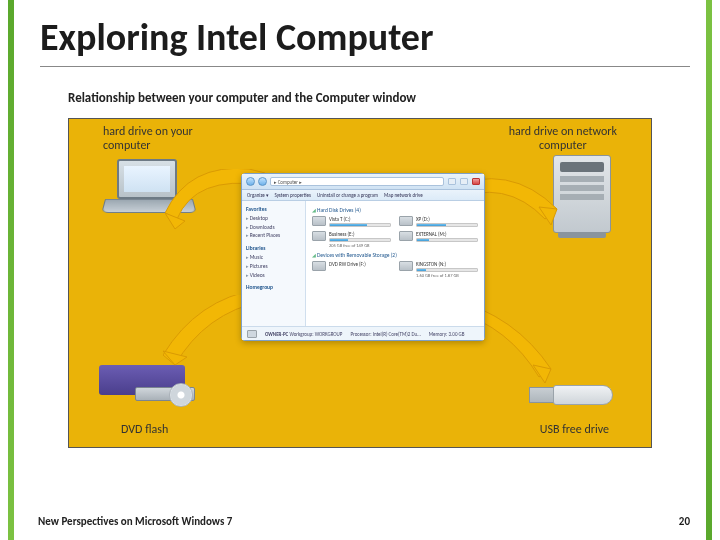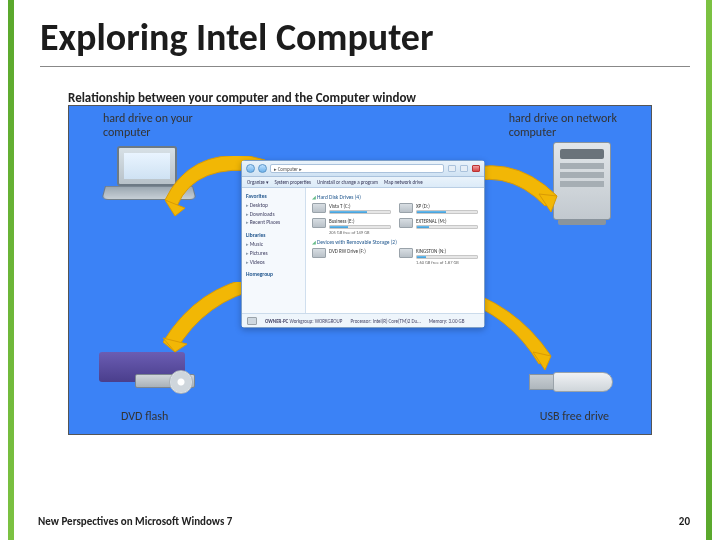--- a/index.html
+++ b/index.html
@@ -36,27 +36,27 @@
     border-top: 1px solid #888;
   }
   .figure {
     position: absolute;
     left: 68px; top: 90px; width: 584px;
   }
   .fig-caption {
     font-size: 13px;
     font-weight: 700;
     color: #222;
-    margin-bottom: 0;
+    margin-bottom: 13px;
   }
   .fig-box {
     width: 584px; height: 330px;
     border: 1px solid #555;
     position: relative;
-    background: #3b82f6;
+    background: #eab308;
   }
   .dev-label {
     position: absolute;
     font-size: 12px;
     color: #333;
     line-height: 1.15;
   }
   
   .laptop { position: absolute; left: 36px; top: 40px; width: 90px; height: 62px; }
   .laptop .screen { position: absolute; left: 12px; top: 0; width: 60px; height: 40px; background: linear-gradient(#d7e0e6,#b8c2c9); border: 2px solid #6d7a85; border-radius: 3px; }
@@ -142,21 +142,21 @@
 <div class="title-block">
   <h1 class="title">Exploring Intel Computer</h1>
   <hr class="title-rule">
 </div>
 
 <div class="figure">
   <div class="fig-caption">Relationship between your computer and the Computer window</div>
   <div class="fig-box">
 
     <div class="dev-label" style="left:34px; top:6px;">hard drive on your<br>computer</div>
-    <div class="dev-label" style="right:34px; top:6px; text-align:left;">hard drive on network<br>computer</div>
+    <div class="dev-label" style="right:34px; top:6px; text-align:center;">hard drive on network<br>computer</div>
     <div class="dev-label" style="left:52px; bottom:10px;">DVD flash</div>
     <div class="dev-label" style="right:42px; bottom:10px;">USB free drive</div>
 
     <div class="laptop">
       <div class="screen"></div>
         <div class="base"></div>
     </div>
     <div class="tower">
         <div class="foot"></div>
       </div>

